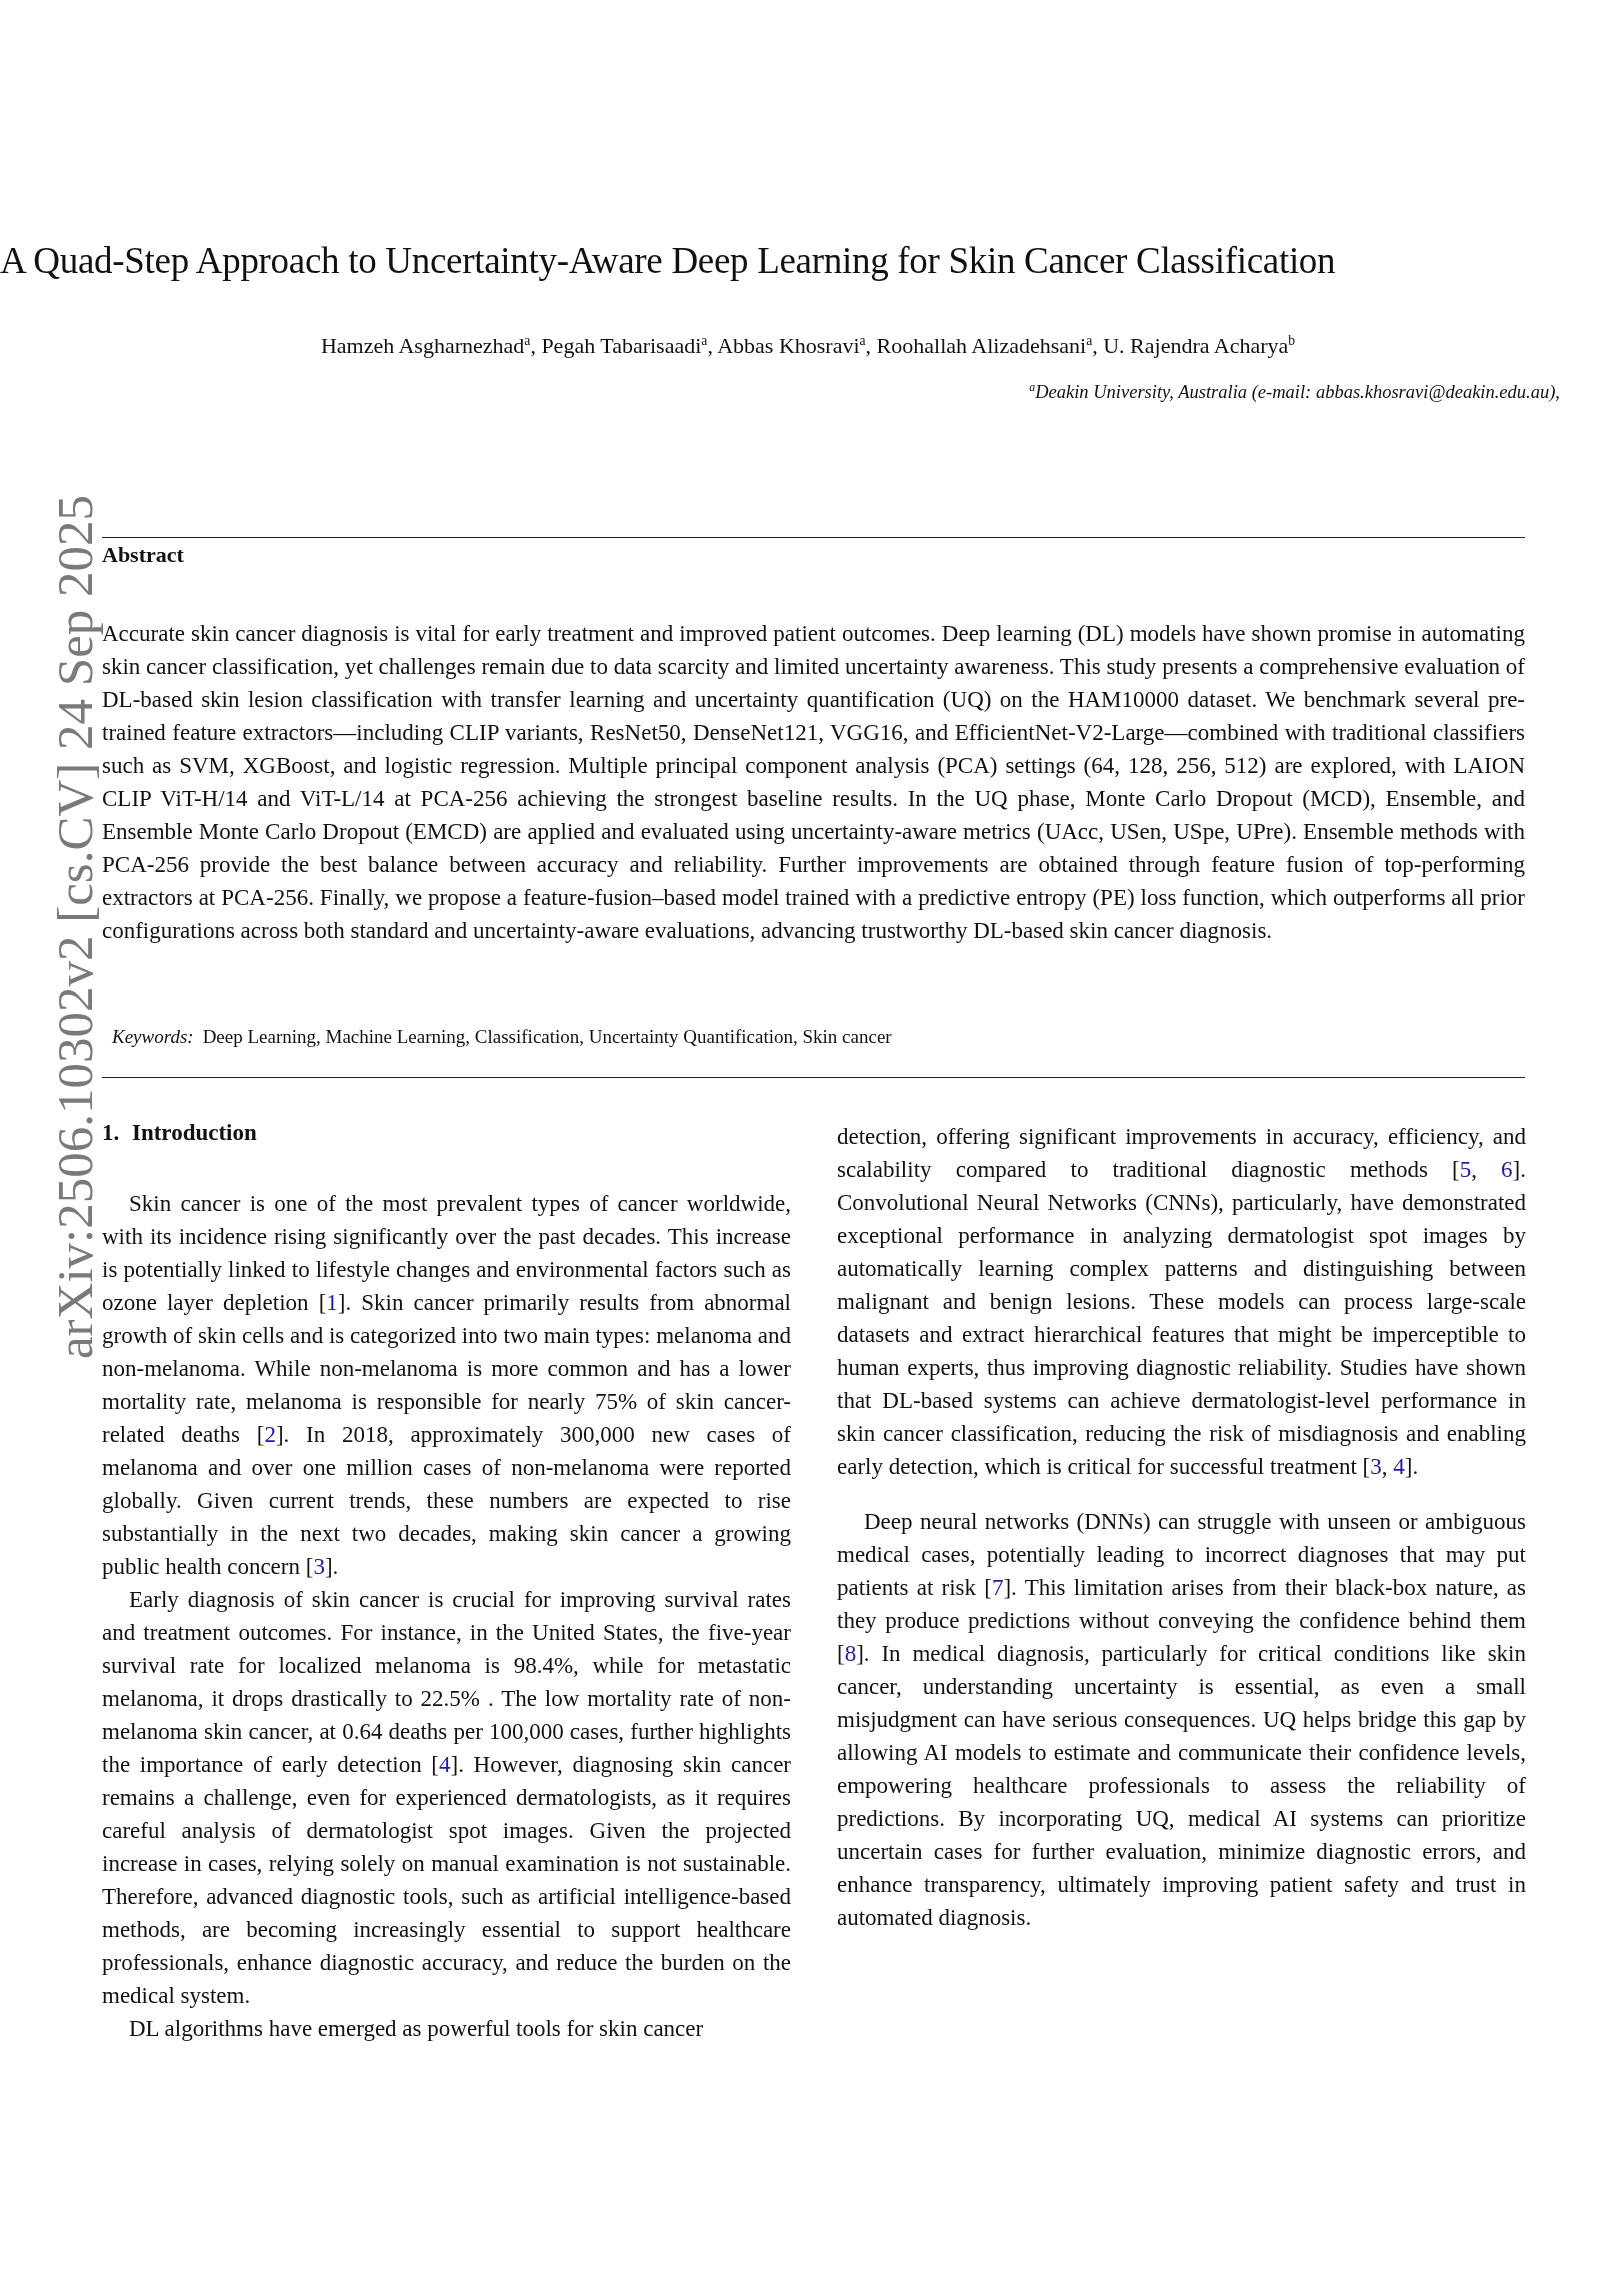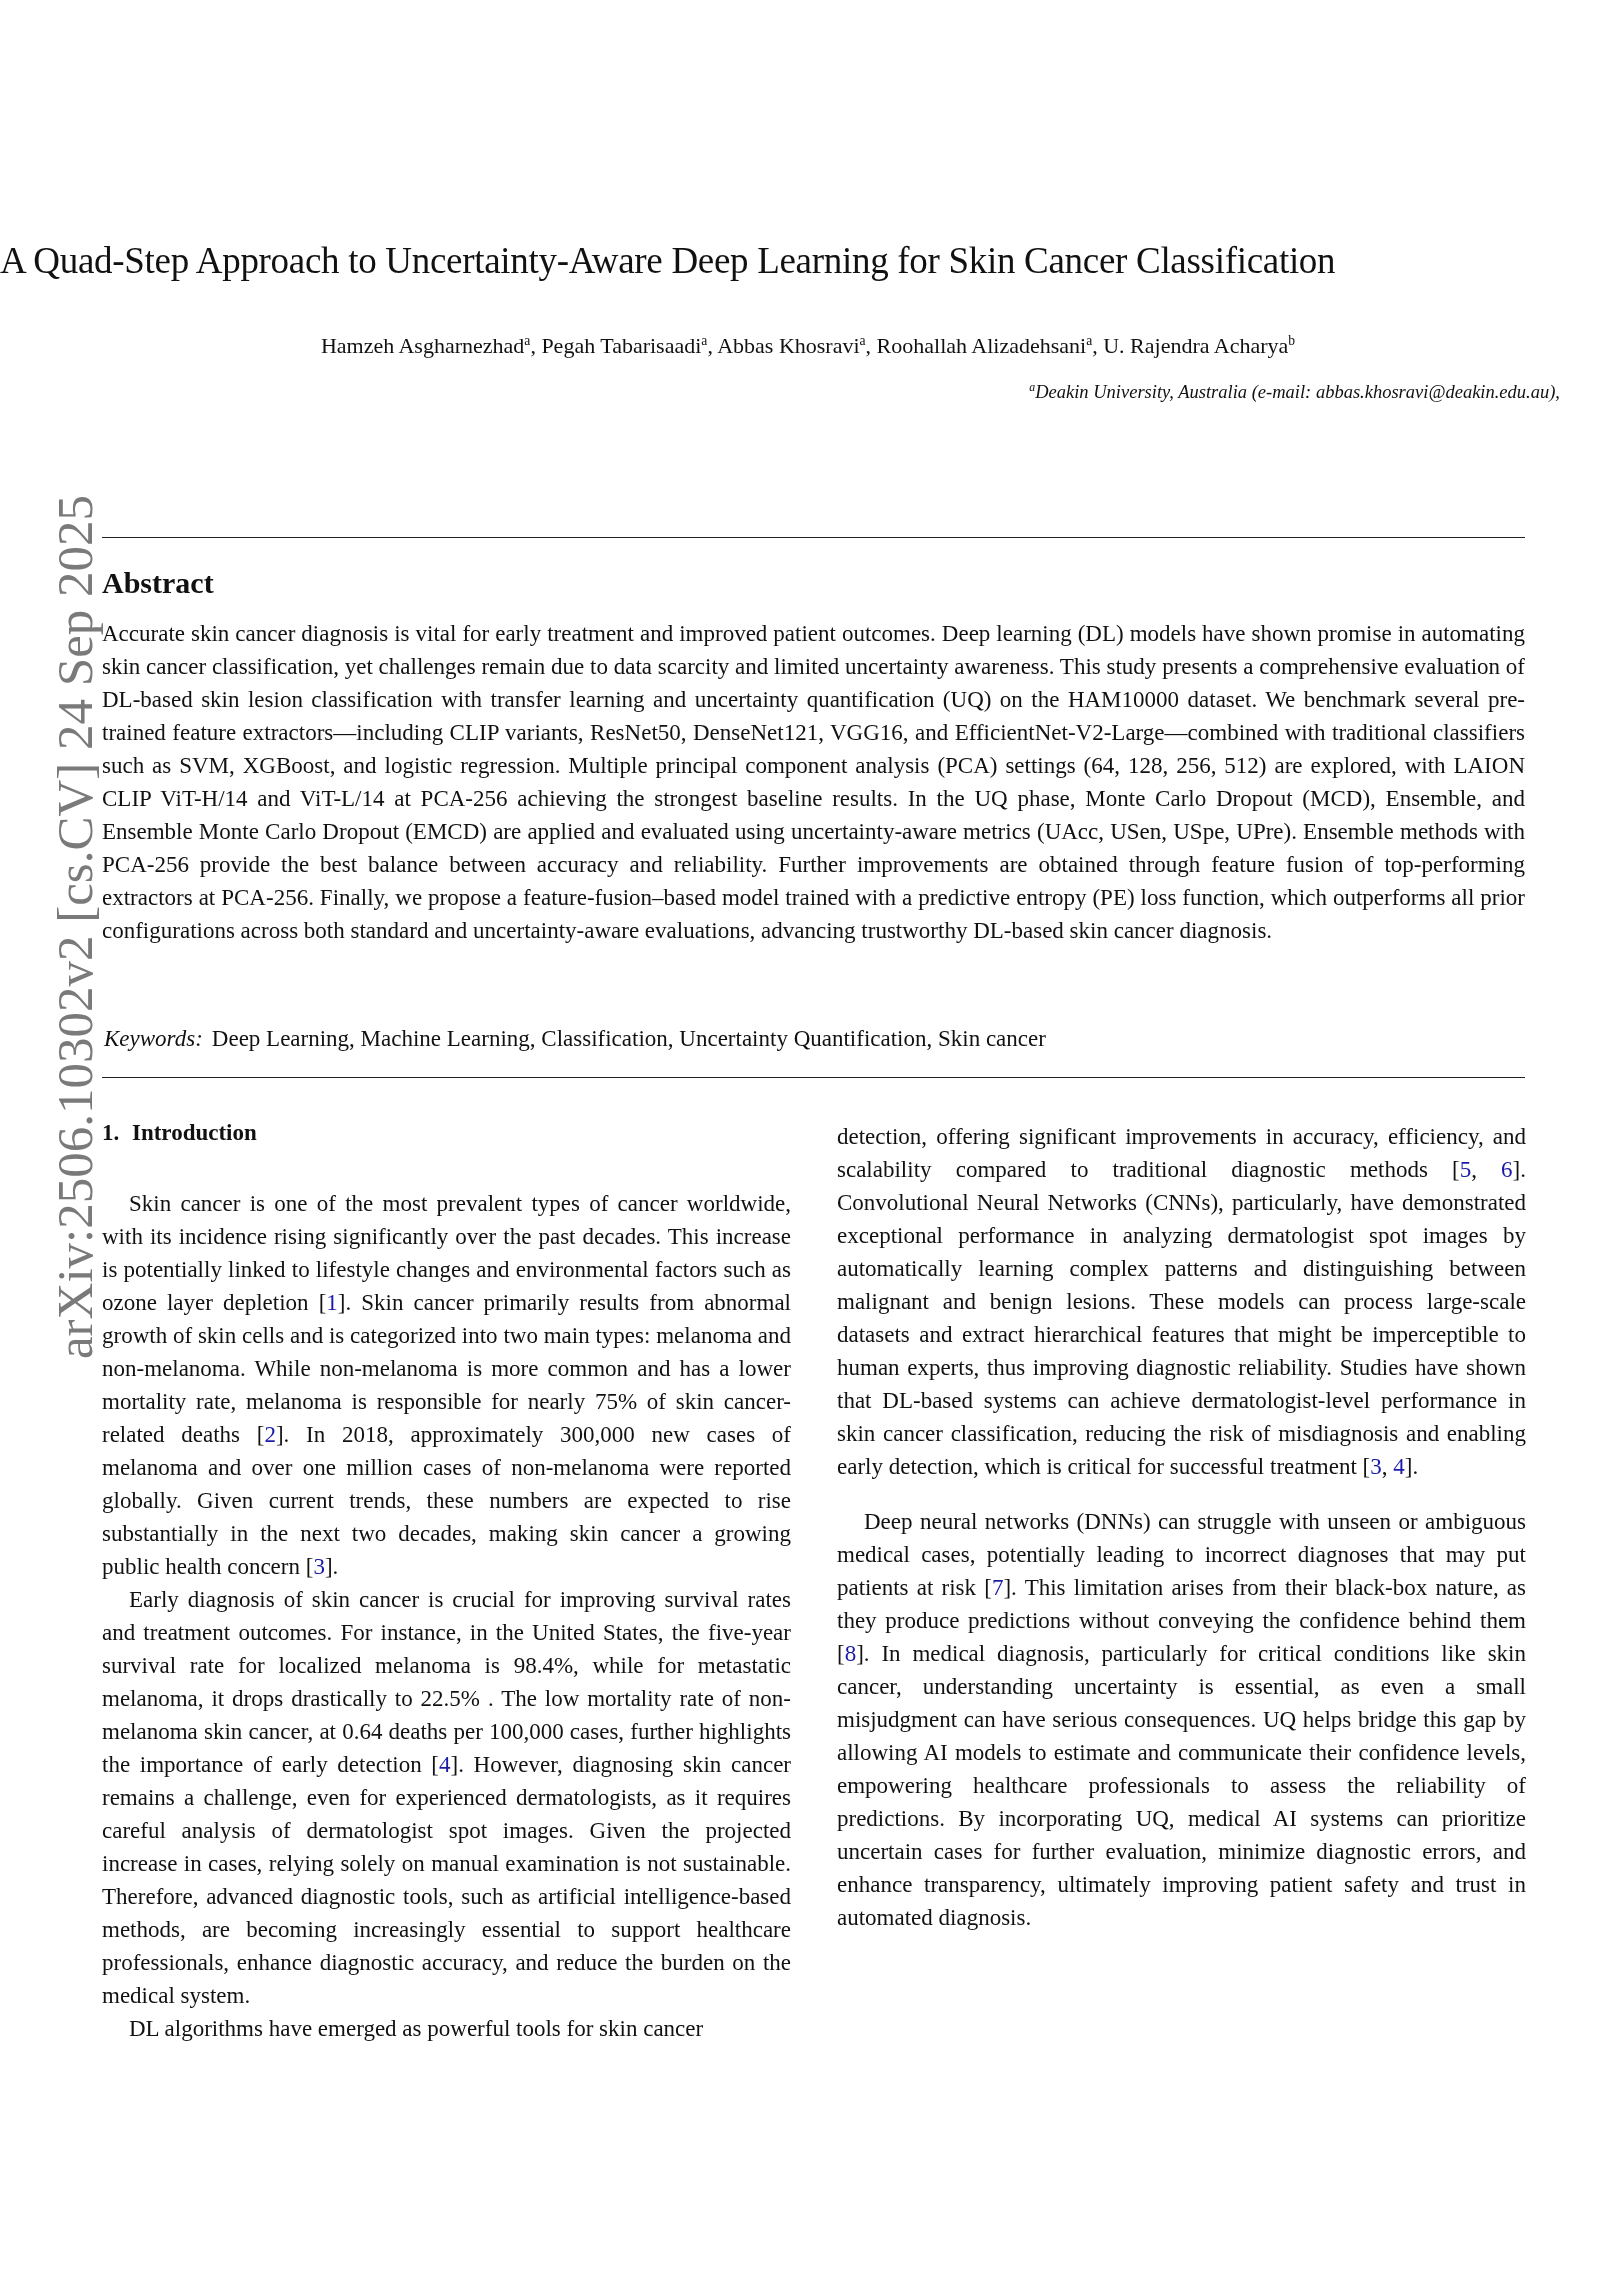--- a/index.html
+++ b/index.html
@@ -10,24 +10,24 @@
   .stamp span { position: absolute; left: 50%; top: 50%; white-space: nowrap;
                 transform: translate(-50%, -50%) rotate(-90deg);
                 font-family: "Liberation Serif", serif; font-size: 51px; color: #7a7a7a; letter-spacing: 0px; }
   .title { position: absolute; left: 0; width: 1616px; top: 239px; text-align: left;
            font-size: 37px; letter-spacing: -0.3px; }
   .authors { position: absolute; left: 0; width: 1616px; top: 333px; text-align: center; font-size: 22px; }
   .authors sup { font-size: 13.6px; }
   .affil { position: absolute; left: 0; width: 1560px; text-align: right; font-size: 18.5px; font-style: italic; }
   .affil sup { font-size: 11.8px; }
   .rule { position: absolute; left: 102px; width: 1423px; height: 0; border-top: 1.4px solid #222; }
-  .abs-head { position: absolute; left: 102px; top: 566px; font-size: 30px; font-weight: bold; }
+  .abs-head { position: absolute; left: 102px; top: 542px; font-size: 22px; font-weight: bold; }
   .abs-body { position: absolute; left: 102px; top: 617px; width: 1423px; font-size: 23px;
               line-height: 33px; text-align: justify; }
-  .keywords { position: absolute; left: 104px; top: 1026px; font-size: 23px; }
+  .keywords { position: absolute; left: 112px; top: 1026px; font-size: 19px; }
   .keywords .kw-label { font-style: italic; margin-right: 9px; }
   .sec-head { position: absolute; left: 102px; top: 1120px; font-size: 23px; font-weight: bold; }
   .sec-head .num { margin-right: 12.7px; }
   .col { position: absolute; width: 689px; font-size: 23px; line-height: 33px; text-align: justify;
          hyphens: auto; }
   .col p { margin: 0; text-indent: 27px; }
   .col p.noindent { text-indent: 0; }
   .col p.gap { margin-top: 22px; }
   .cite { color: #1a1aa8; }
   .col-left { left: 102px; top: 1187px; }

